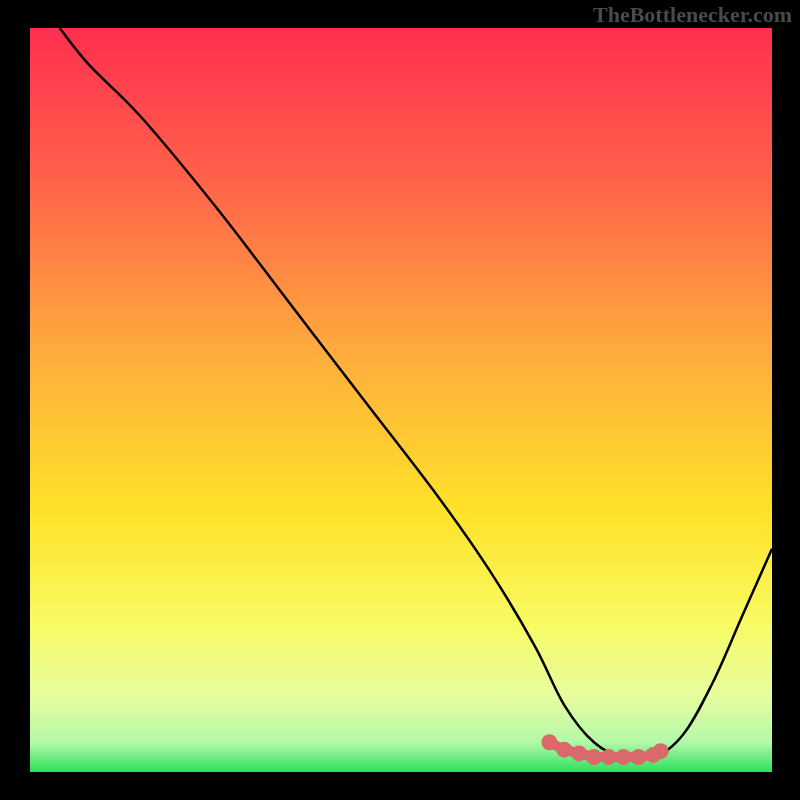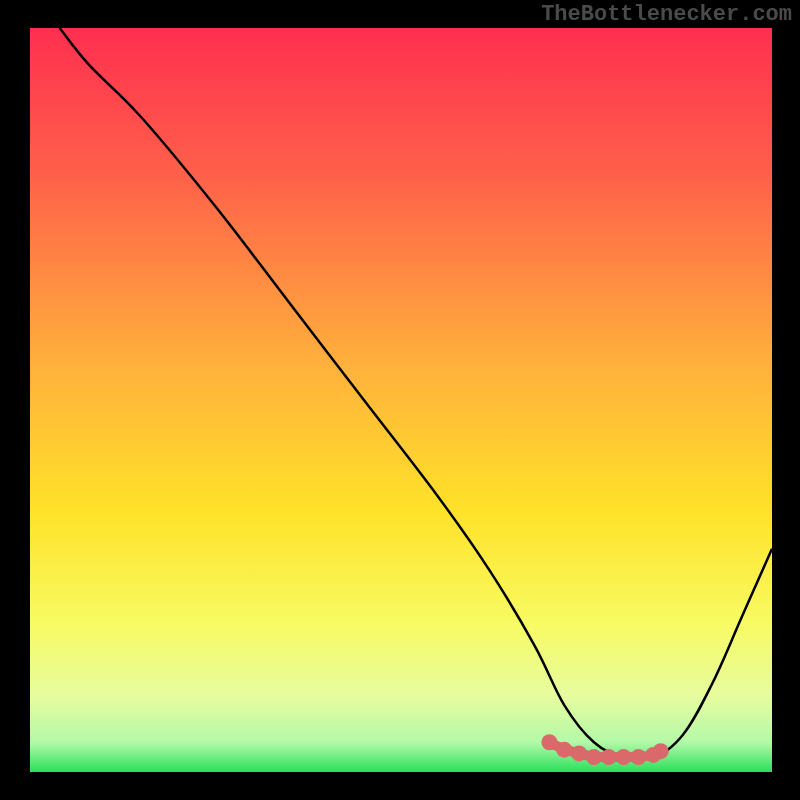--- a/index.html
+++ b/index.html
@@ -7,21 +7,21 @@
     padding: 0;
     width: 800px;
     height: 800px;
     background: #000000;
     overflow: hidden;
   }
   .watermark {
     position: absolute;
     top: 2px;
     right: 8px;
-    font-family: Liberation Mono, monospace;
+    font-family: Liberation Serif, serif;
     font-size: 22px;
     color: #4a4a4a;
     font-weight: bold;
     z-index: 10;
   }
   .chart-stage {
     position: absolute;
     top: 0;
     left: 0;
     width: 800px;

